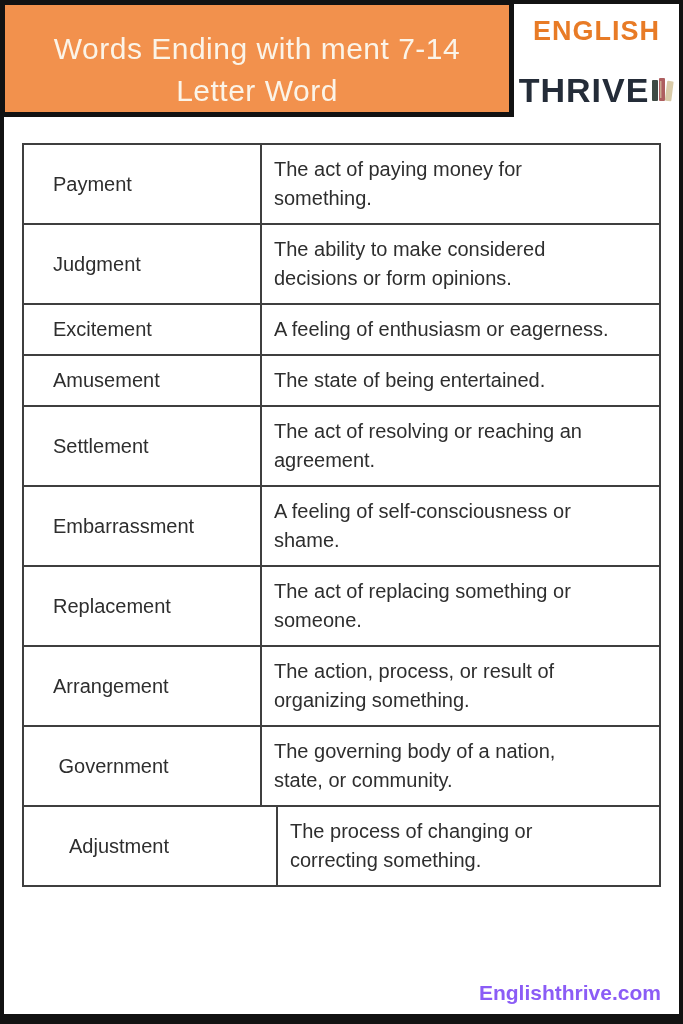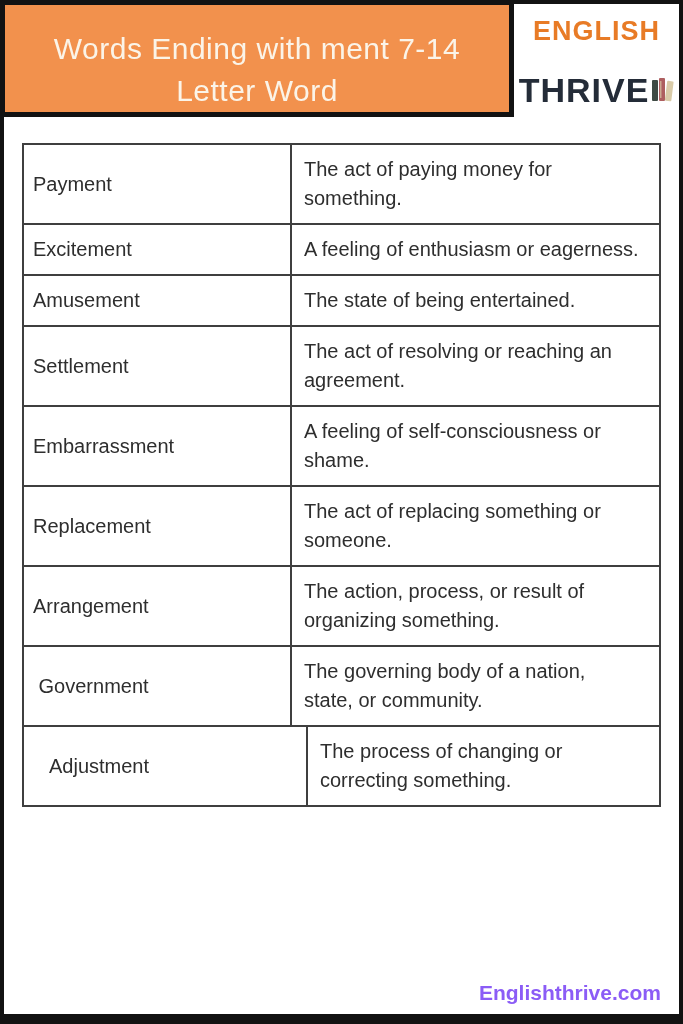--- a/index.html
+++ b/index.html
@@ -74,25 +74,25 @@
     width:639px;
     box-sizing:border-box;
     border:2px solid var(--table-border);
   }
   .t-row{
     display:flex;
     border-bottom:2px solid var(--table-border);
   }
   .t-row:last-child{border-bottom:none;margin-left:16px;}
   .cell-word{
-    width:268px;
+    width:238px;
     box-sizing:border-box;
     border-right:2px solid var(--table-border);
     display:flex;align-items:center;
-    padding-left:9px;
+    padding-left:29px;
   }
   .cell-def{
     flex:1;
     display:flex;align-items:center;
     padding-left:12px;padding-right:6px;
   }
   .cell-txt{
     color:var(--text);
     font-size:20px;
     line-height:29px;
@@ -143,20 +143,29 @@
     <div class="t-row">
       <div class="cell-word">
         <span class="cell-txt word-txt">Payment</span>
       </div>
       <div class="cell-def">
         <span class="cell-txt def-txt">The act of paying money for
 something.</span>
       </div>
     </div>
 
+    <div class="t-row">
+      <div class="cell-word">
+        <span class="cell-txt word-txt">Judgment</span>
+      </div>
+      <div class="cell-def">
+        <span class="cell-txt def-txt">The ability to make considered
+decisions or form opinions.</span>
+      </div>
+    </div>
 
     <div class="t-row">
       <div class="cell-word">
         <span class="cell-txt word-txt">Excitement</span>
       </div>
       <div class="cell-def">
         <span class="cell-txt def-txt">A feeling of enthusiasm or eagerness.</span>
       </div>
     </div>
 

